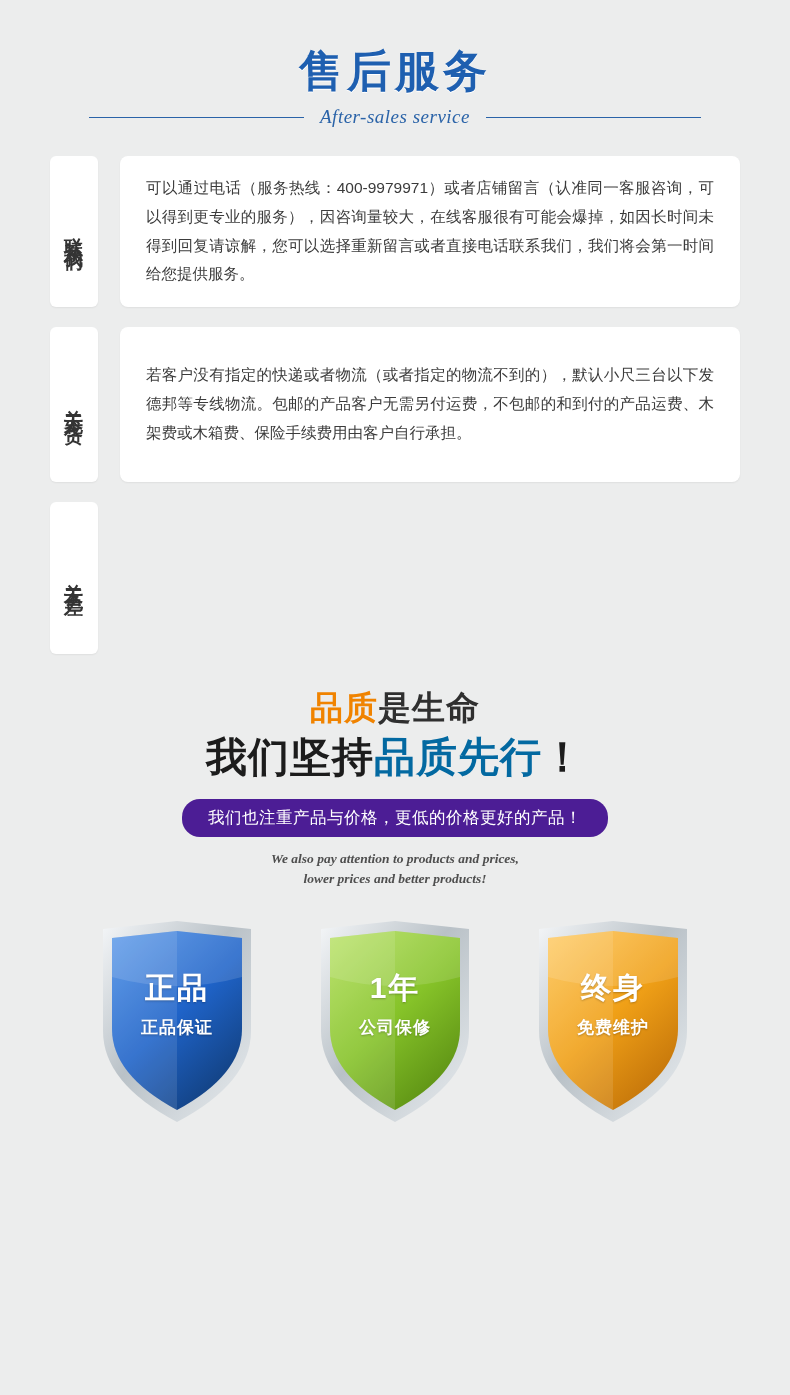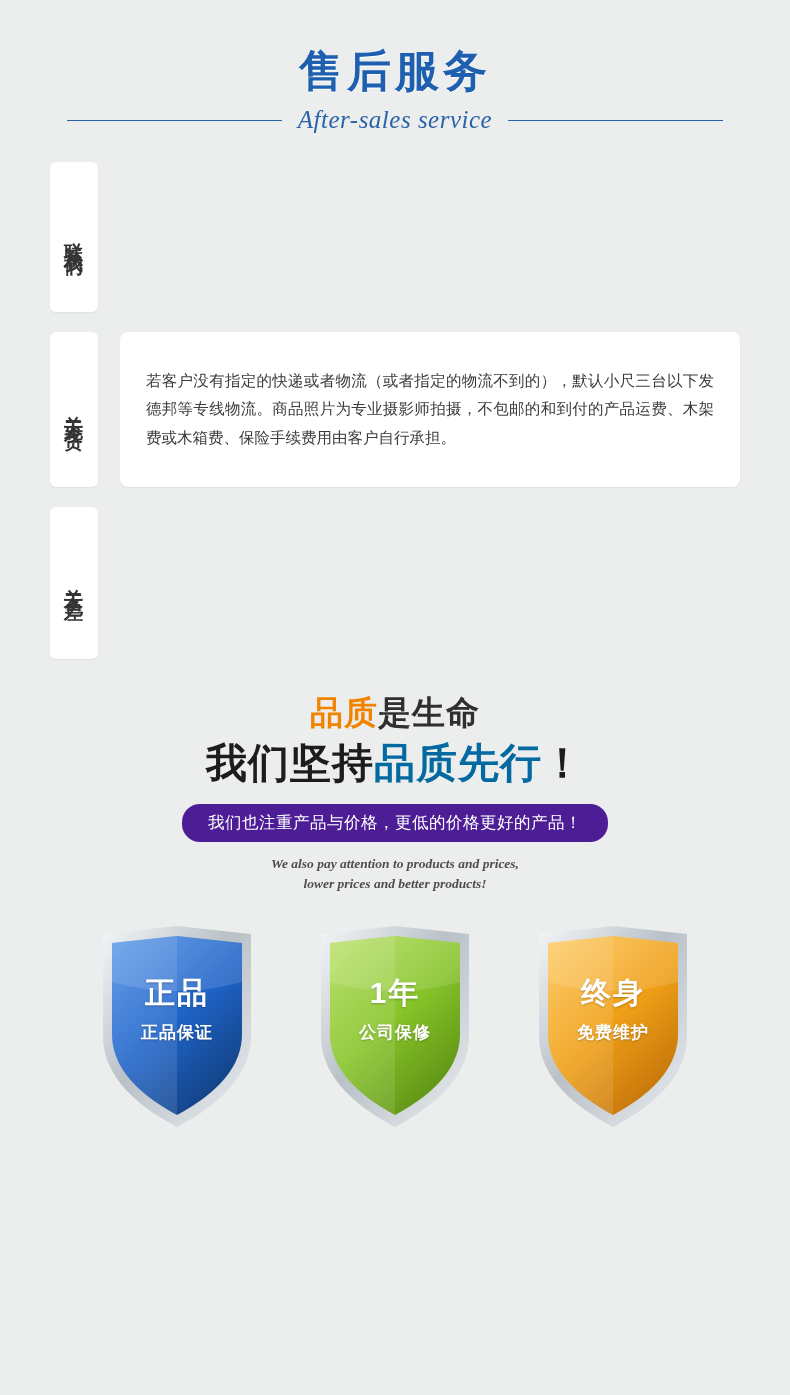--- a/index.html
+++ b/index.html
@@ -35,21 +35,21 @@
     margin-top: 12px;
   }
   .header-rule {
     height: 1px;
     background: #2a63a8;
     width: 215px;
   }
   .header-subtitle {
     font-family: "Liberation Serif", serif;
     font-style: italic;
-    font-size: 25px;
+    font-size: 19px;
     color: #2a63a8;
     padding: 0 16px;
     white-space: nowrap;
     letter-spacing: 0.5px;
   }
 
   
   .sections {
     margin: 28px 50px 0 50px;
   }
@@ -195,28 +195,31 @@
     <div class="header-rule"></div>
   </div>
 </div>
 
 <div class="sections">
 
   <div class="section-row row-1">
     <div class="section-tab">
       <div class="section-tab-text">联系我们</div>
     </div>
+    <div class="section-body">
+      <div class="section-text">可以通过电话（服务热线：400-9979971）或者店铺留言（认准同一客服咨询，可以得到更专业的服务），因咨询量较大，在线客服很有可能会爆掉，如因长时间未得到回复请谅解，您可以选择重新留言或者直接电话联系我们，我们将会第一时间给您提供服务。</div>
+    </div>
   </div>
 
   <div class="section-row row-2">
     <div class="section-tab">
       <div class="section-tab-text">关于发货</div>
     </div>
     <div class="section-body">
-      <div class="section-text">若客户没有指定的快递或者物流（或者指定的物流不到的），默认小尺三台以下发德邦等专线物流。商品照片为专业摄影师拍摄，不包邮的和到付的产品运费、木架费或木箱费、保险手续费用由客户自行承担。</div>
+      <div class="section-text">若客户没有指定的快递或者物流（或者指定的物流不到的），默认小尺三台以下发德邦等专线物流。包邮的产品客户无需另付运费，不包邮的和到付的产品运费、木架费或木箱费、保险手续费用由客户自行承担。</div>
     </div>
   </div>
 
   <div class="section-row row-3">
     <div class="section-tab">
       <div class="section-tab-text">关于色差</div>
     </div>
   </div>
 
 

